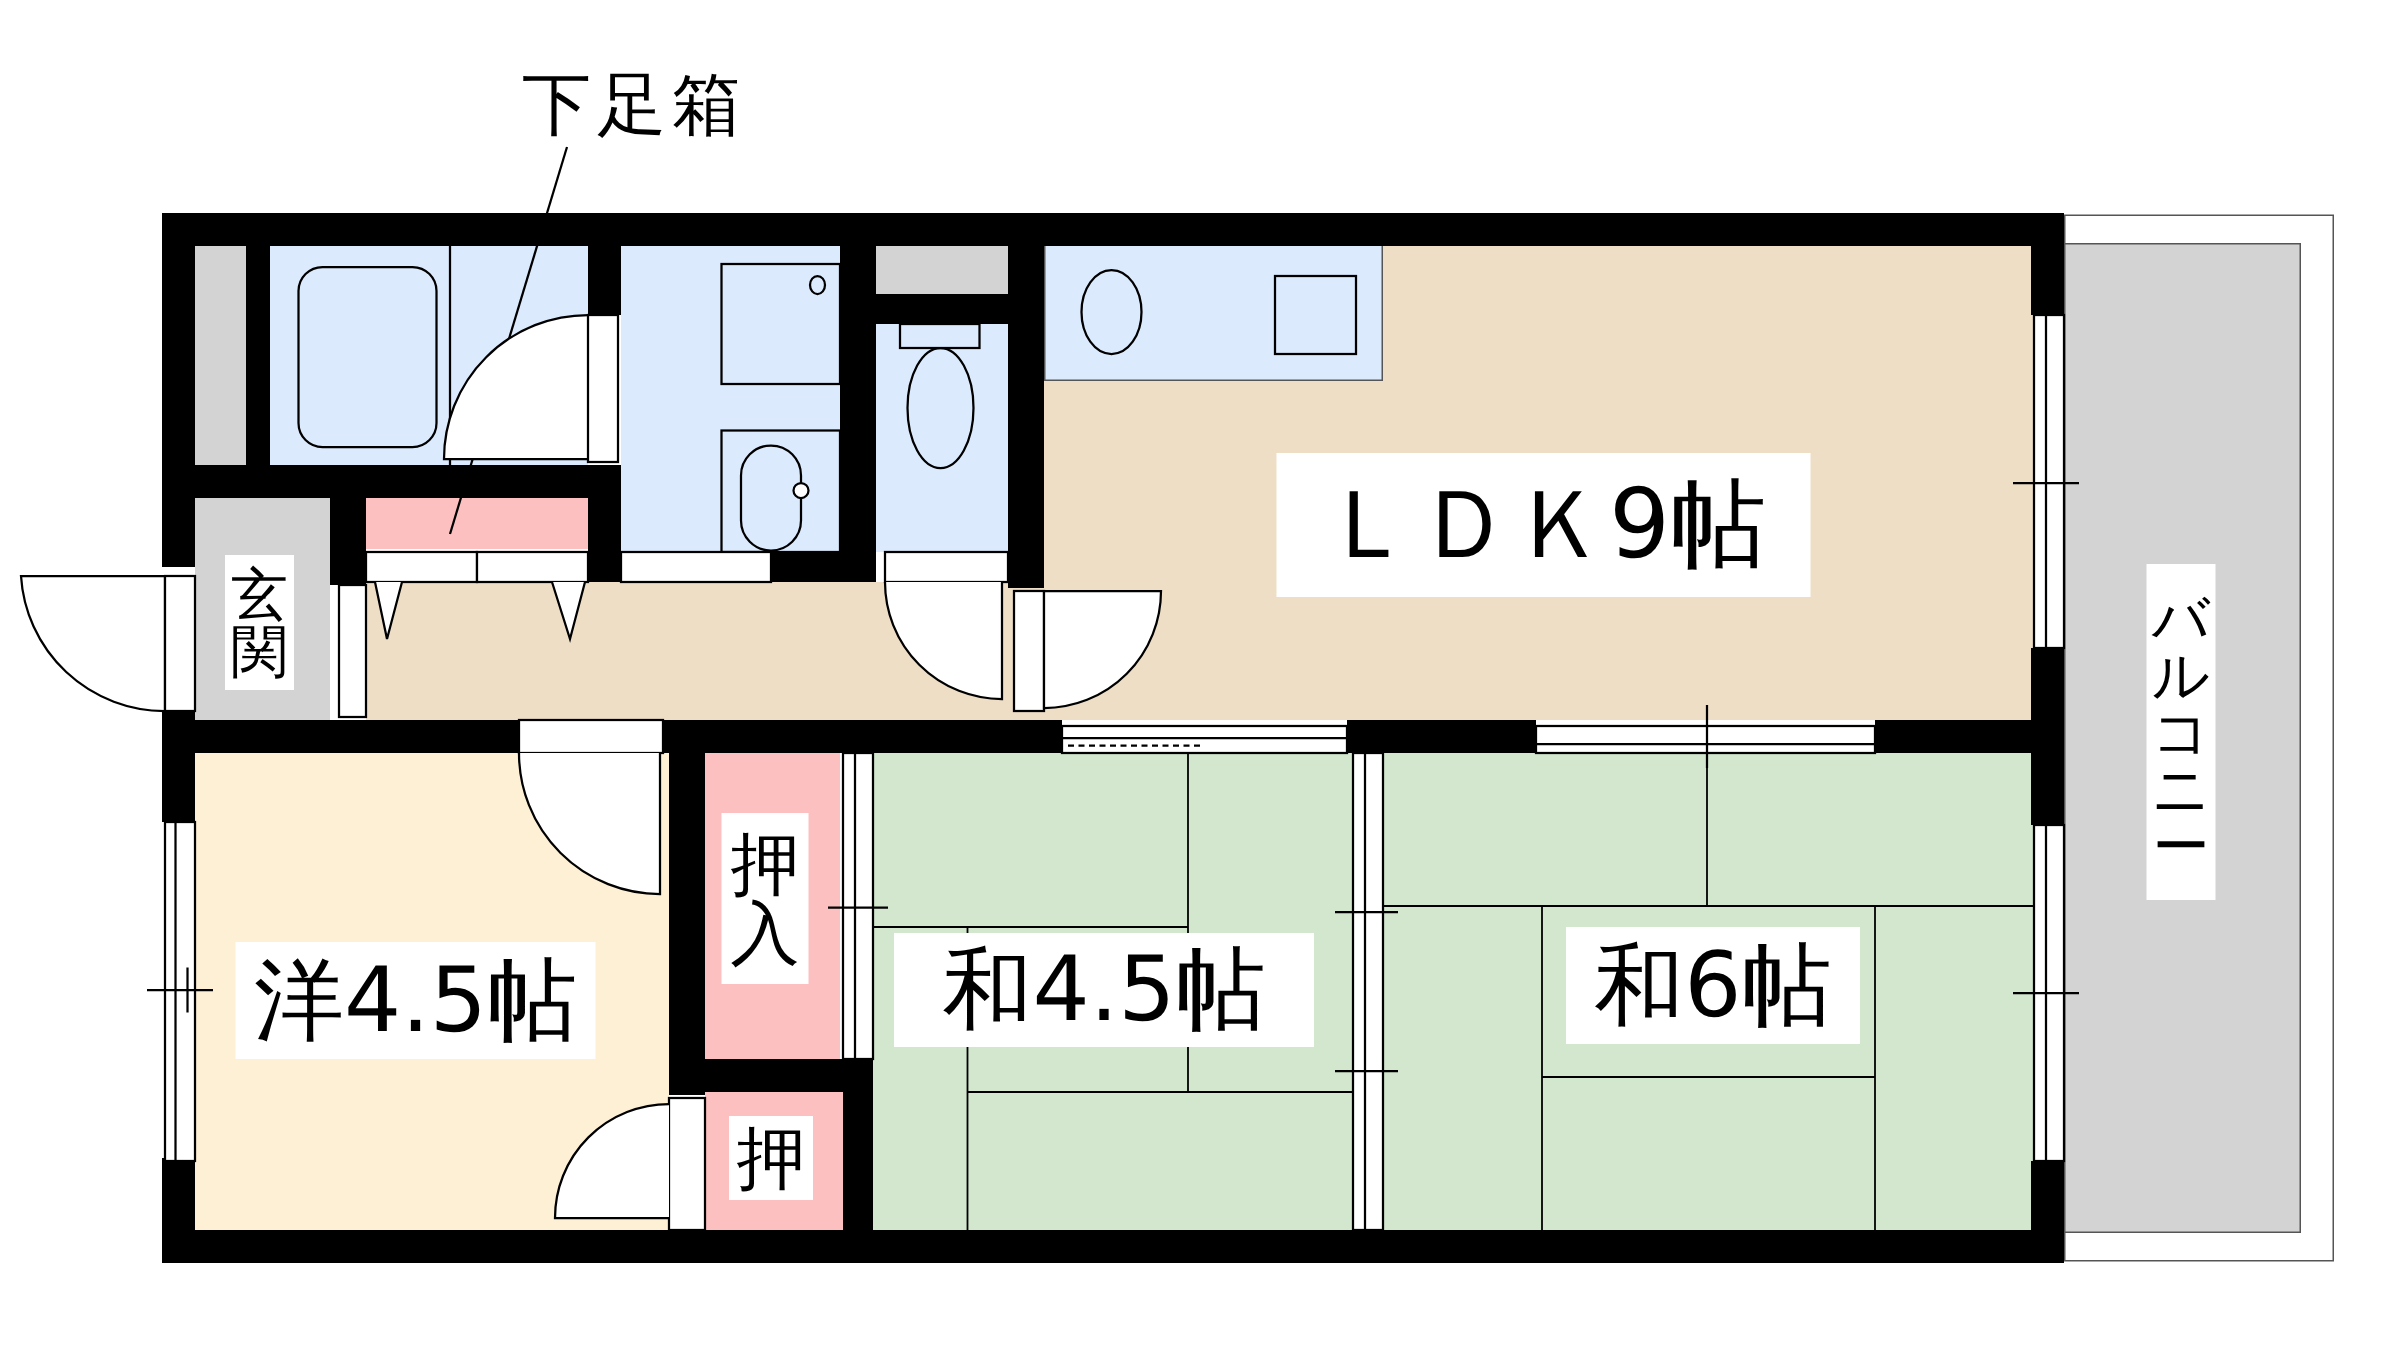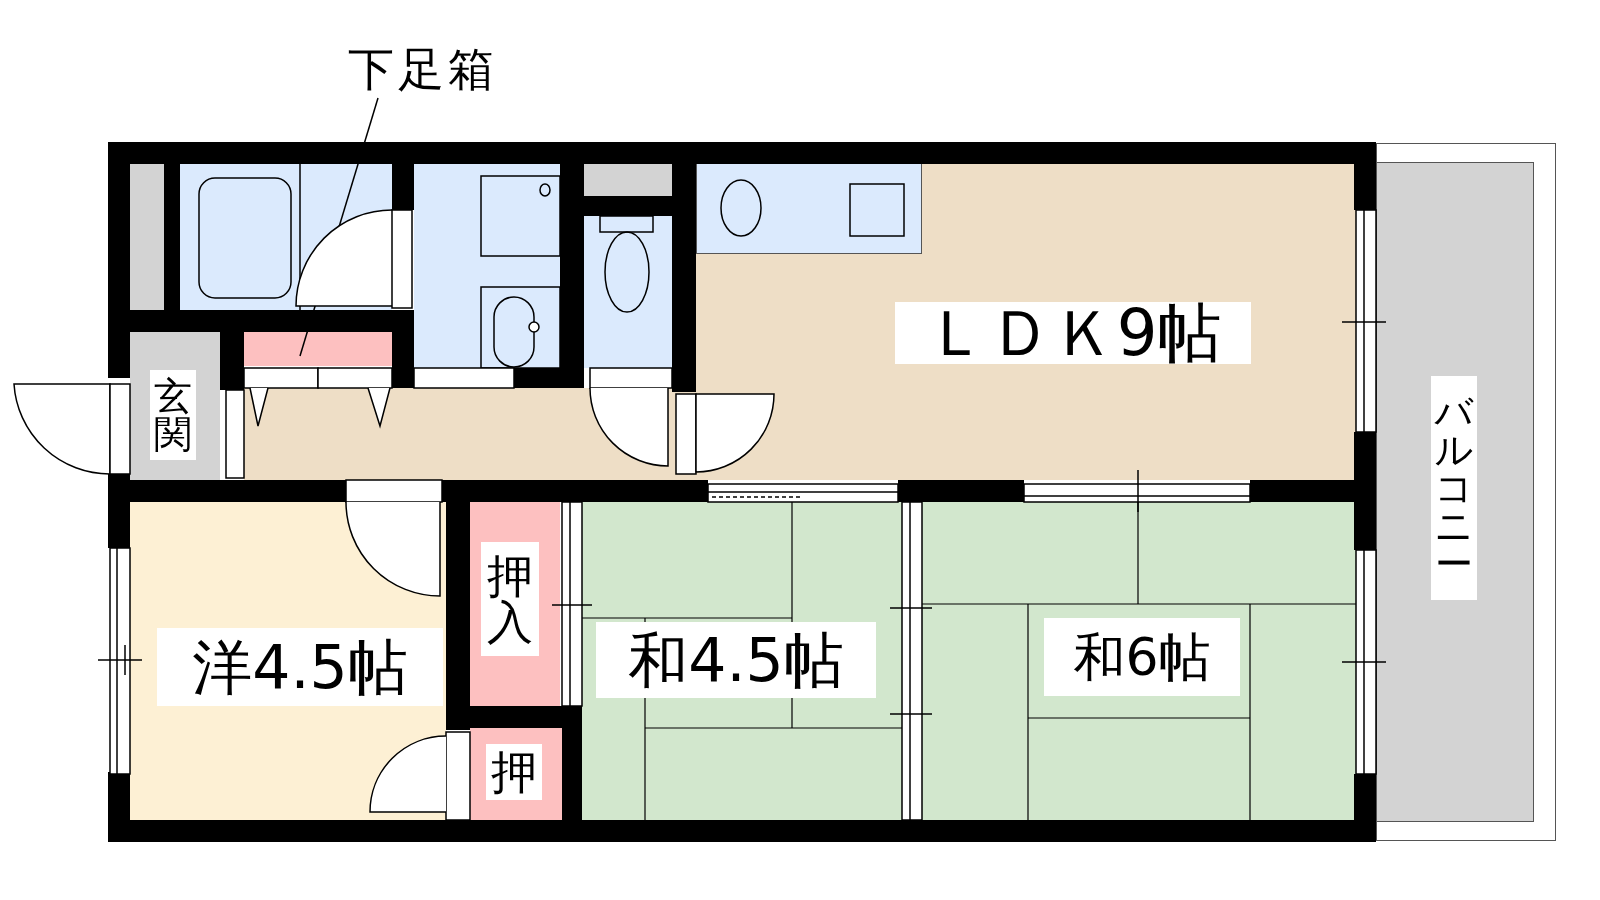--- a/index.html
+++ b/index.html
@@ -148,27 +148,27 @@
       <line x1="922" y1="604" x2="1356" y2="604"></line>
       <line x1="1028" y1="604" x2="1028" y2="820"></line>
       <line x1="1250" y1="604" x2="1250" y2="820"></line>
       <line x1="1028" y1="718" x2="1250" y2="718"></line>
     </g>
   </g>
 </svg>
 
 <div class="label" style="left:340px;top:42px;width:166px;height:54px;font-size:46px;letter-spacing:4px;background:transparent;">下足箱</div>
 
-<div class="label" style="left:851px;top:302px;width:356px;height:62px;font-size:64px;margin-left:44px;">ＬＤＫ9帖</div>
+<div class="label" style="left:851px;top:302px;width:356px;height:96px;font-size:64px;">ＬＤＫ9帖</div>
 
-<div class="label" style="left:157px;top:628px;width:286px;height:78px;font-size:60px;">洋4.5帖</div>
+<div class="label" style="left:157px;top:628px;width:240px;height:78px;font-size:60px;">洋4.5帖</div>
 
 <div class="label" style="left:596px;top:622px;width:280px;height:76px;font-size:60px;">和4.5帖</div>
 
-<div class="label" style="left:1044px;top:618px;width:196px;height:78px;font-size:52px;">和6帖</div>
+<div class="label" style="left:1044px;top:618px;width:196px;height:78px;font-size:60px;">和6帖</div>
 
 <div class="label vlabel" style="left:150px;top:370px;width:46px;height:90px;font-size:38px;">
   <span>玄</span>
   <span>関</span>
 </div>
 
 <div class="label vlabel" style="left:481px;top:542px;width:58px;height:114px;font-size:46px;">
   <span>押</span>
   <span>入</span>
 </div>

